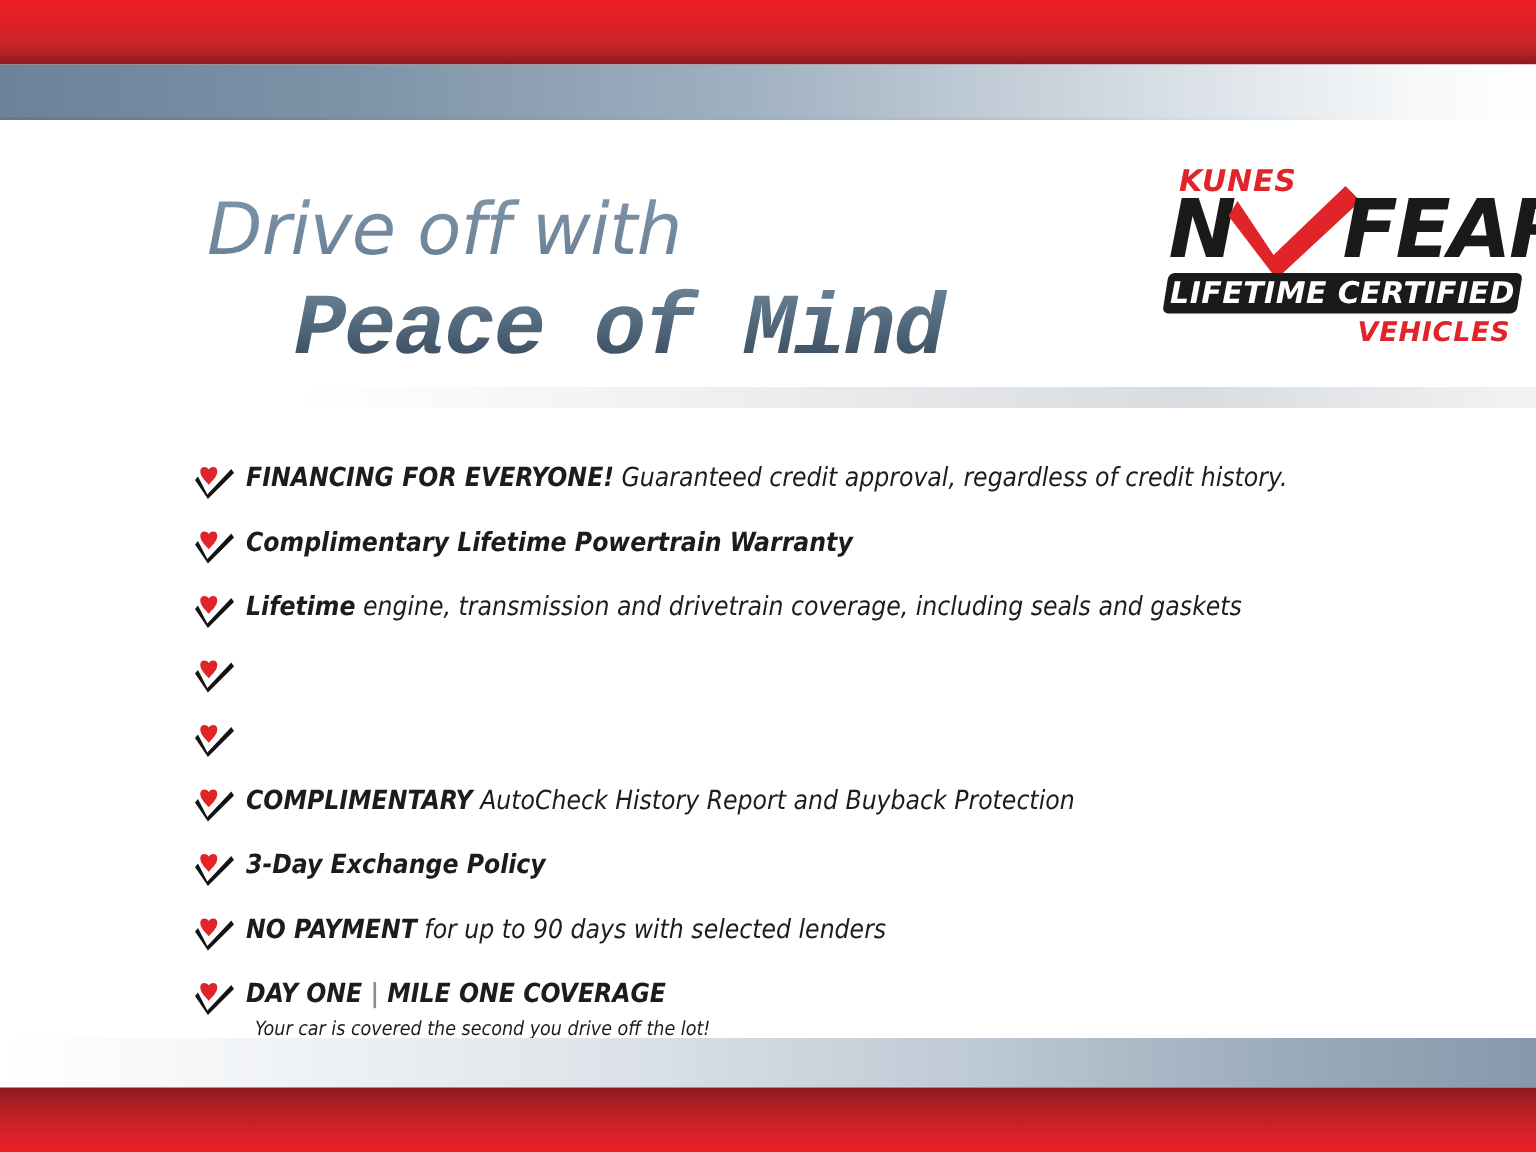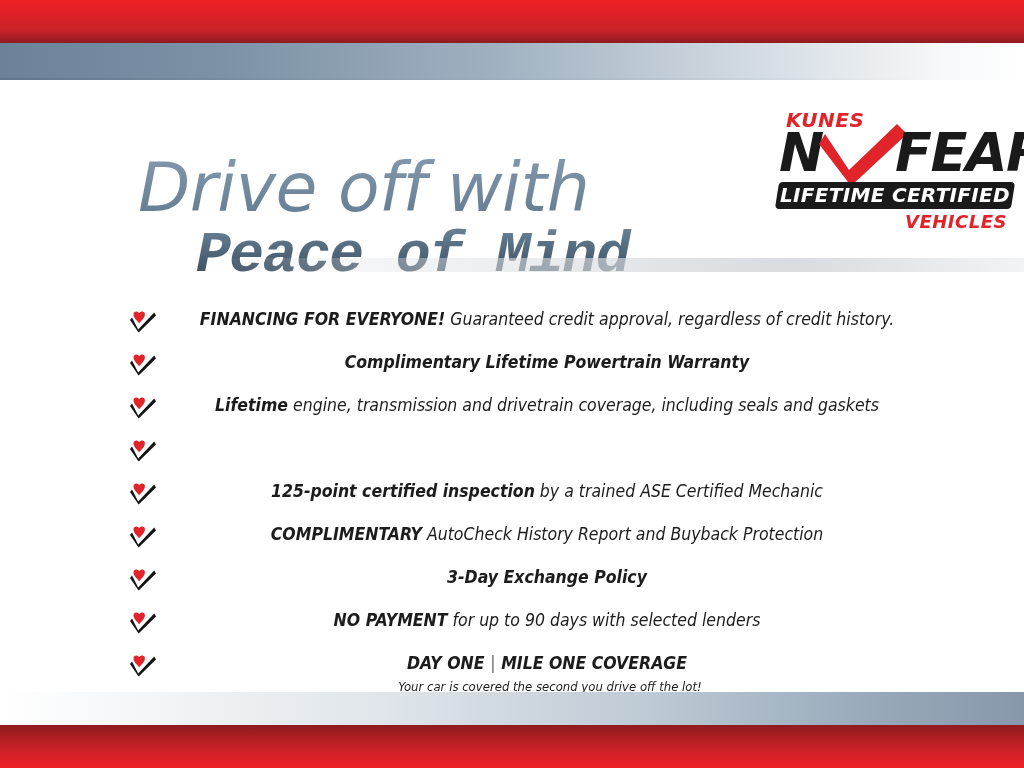--- a/index.html
+++ b/index.html
@@ -67,30 +67,29 @@
   .headline {
     position: absolute;
     left: 138px;
     top: 124px;
     width: 620px;
   }
   .headline-line1 {
     font-family: "DejaVu Sans", sans-serif;
     font-style: italic;
     font-weight: 400;
-    font-size: 68px;
+    font-size: 48px;
     line-height: 58px;
     letter-spacing: -0.5px;
     color: #6e8599;
     background: linear-gradient(to bottom, #8296aa 0%, #647d93 100%);
     -webkit-background-clip: text;
     background-clip: text;
     -webkit-text-fill-color: transparent;
     white-space: nowrap;
-    margin-top: 35px;
   }
   .headline-line2 {
     font-family: Liberation Mono, monospace;
     font-style: italic;
     font-weight: 700;
     font-size: 58px;
     line-height: 70px;
     letter-spacing: -1.5px;
     margin-top: 4px;
     margin-left: 58px;
@@ -212,21 +211,20 @@
     position: absolute;
     left: 130px;
     top: 308px;
     width: 800px;
   }
   .feature-row {
     position: relative;
     min-height: 32px;
     padding-left: 34px;
     margin-bottom: 11px;
-    text-align: center;
   }
   .feature-row:last-child { margin-bottom: 0; }
   .bullet-icon {
     position: absolute;
     left: 0;
     top: 3px;
     width: 26px;
     height: 22px;
   }
   .feature-text {
@@ -318,21 +316,20 @@
         <span class="bullet-icon"><svg viewBox="0 0 26 22" width="26" height="22" xmlns="http://www.w3.org/2000/svg">
             <path d="M3.5 3.2 C3.5 0.2 7.2 -0.7 9.2 2.0 C11.2 -0.7 14.9 0.2 14.9 3.2 C14.9 7.0 10.6 10.4 9.2 12.2 C7.8 10.4 3.5 7.0 3.5 3.2 Z" fill="#e1232a"></path>
             <path d="M2.0 6.6 L8.2 18.6 L24.2 1.6 L26.0 4.4 L8.6 21.6 L0 9.0 Z" fill="#141414"></path>
           </svg></span>
       </div>
       <div class="feature-row">
         <span class="bullet-icon"><svg viewBox="0 0 26 22" width="26" height="22" xmlns="http://www.w3.org/2000/svg">
             <path d="M3.5 3.2 C3.5 0.2 7.2 -0.7 9.2 2.0 C11.2 -0.7 14.9 0.2 14.9 3.2 C14.9 7.0 10.6 10.4 9.2 12.2 C7.8 10.4 3.5 7.0 3.5 3.2 Z" fill="#e1232a"></path>
             <path d="M2.0 6.6 L8.2 18.6 L24.2 1.6 L26.0 4.4 L8.6 21.6 L0 9.0 Z" fill="#141414"></path>
           </svg></span>
-        <div class="feature-text"><span class="lead">125-point certified inspection</span><span class="rest"> by a trained ASE Certified Mechanic</span></div>
       </div>
       <div class="feature-row">
         <span class="bullet-icon"><svg viewBox="0 0 26 22" width="26" height="22" xmlns="http://www.w3.org/2000/svg">
             <path d="M3.5 3.2 C3.5 0.2 7.2 -0.7 9.2 2.0 C11.2 -0.7 14.9 0.2 14.9 3.2 C14.9 7.0 10.6 10.4 9.2 12.2 C7.8 10.4 3.5 7.0 3.5 3.2 Z" fill="#e1232a"></path>
             <path d="M2.0 6.6 L8.2 18.6 L24.2 1.6 L26.0 4.4 L8.6 21.6 L0 9.0 Z" fill="#141414"></path>
           </svg></span>
         <div class="feature-text"><span class="lead">COMPLIMENTARY</span><span class="rest"> AutoCheck History Report and Buyback Protection</span></div>
       </div>
       <div class="feature-row">
         <span class="bullet-icon"><svg viewBox="0 0 26 22" width="26" height="22" xmlns="http://www.w3.org/2000/svg">

